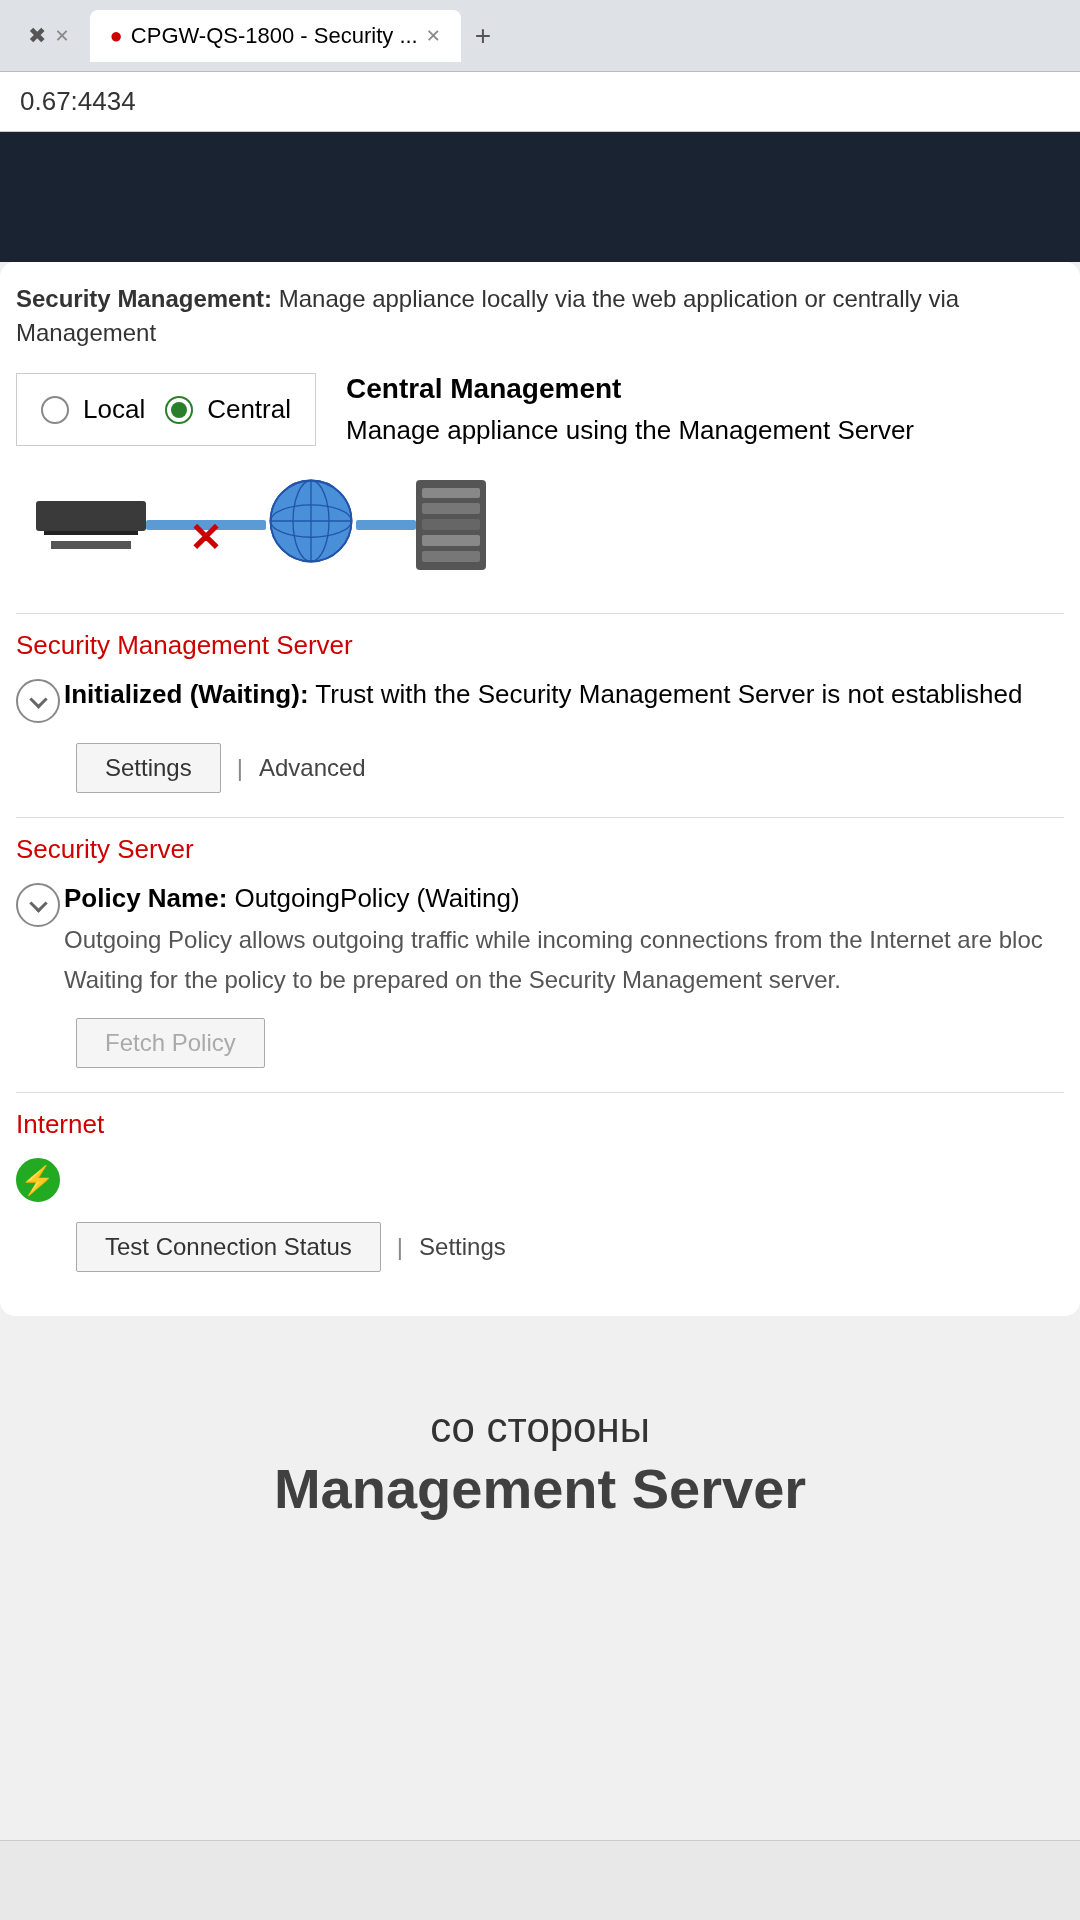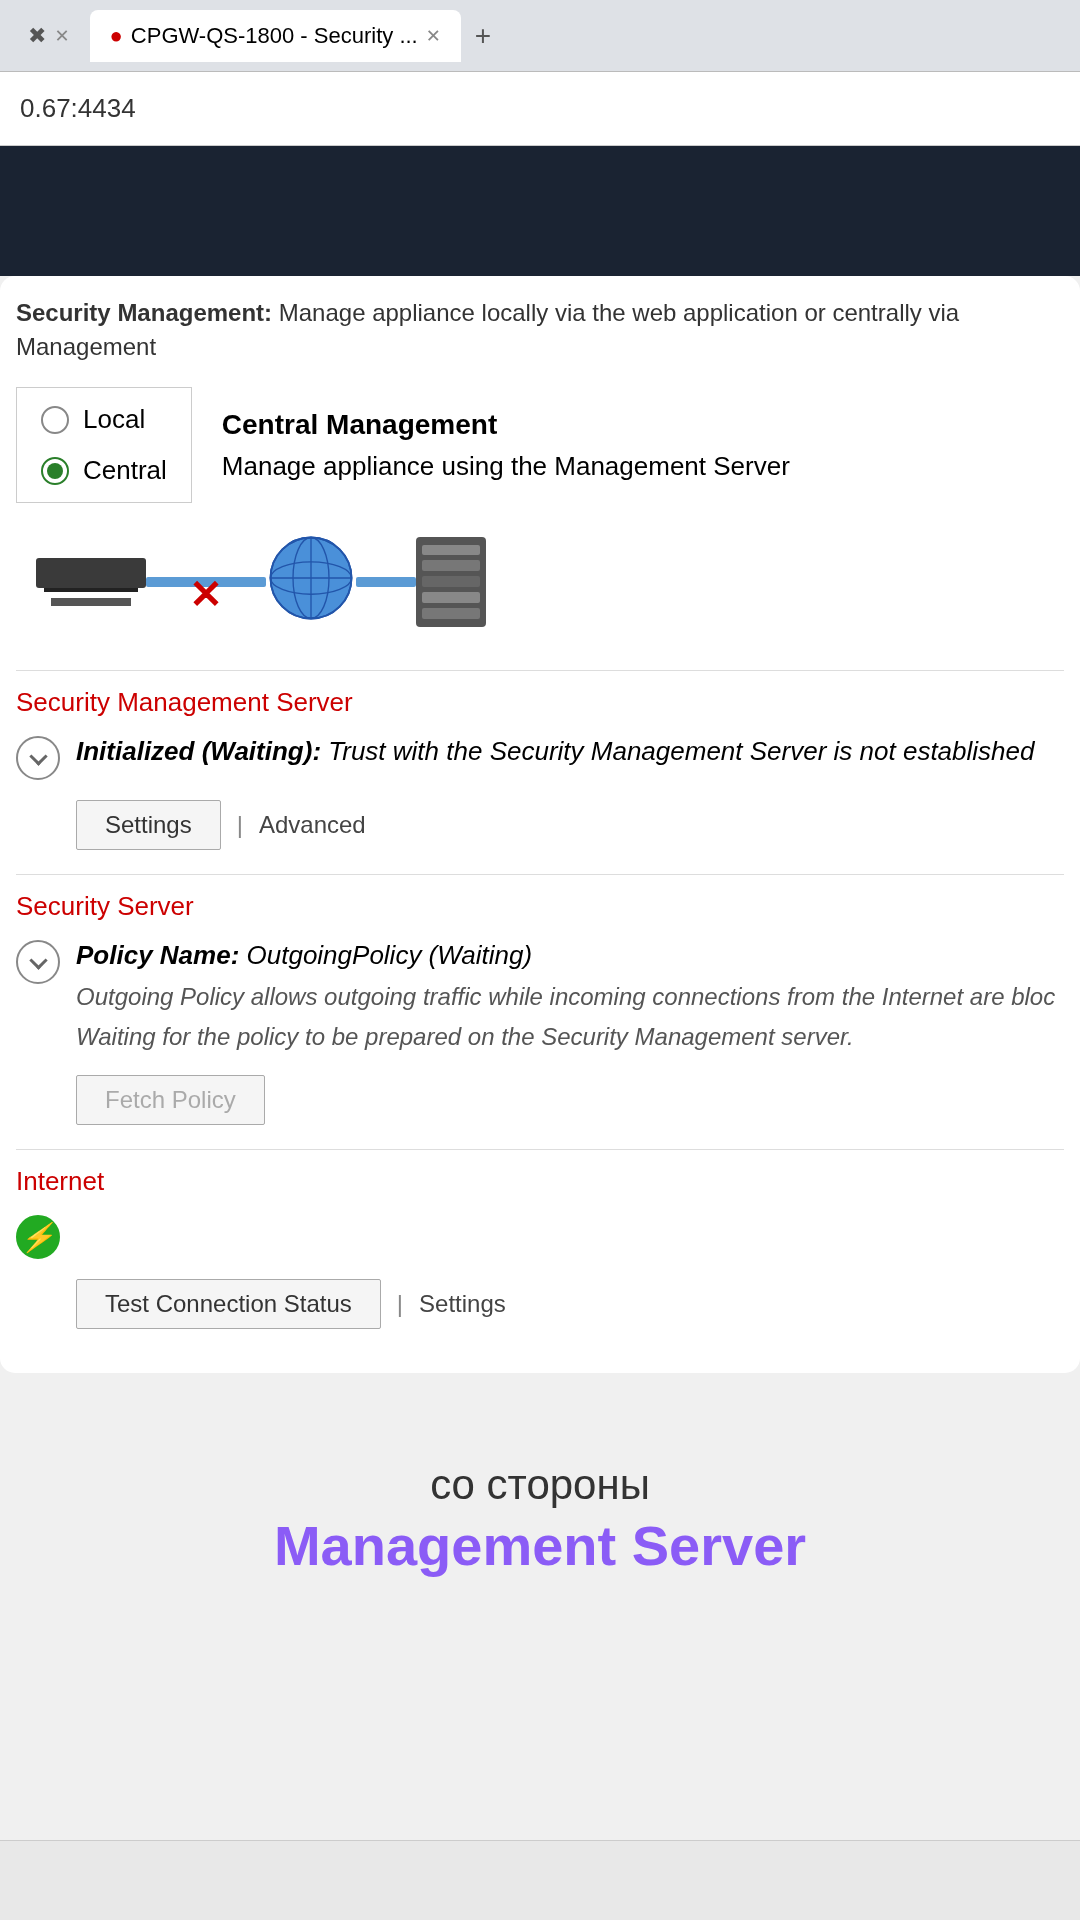--- a/index.html
+++ b/index.html
@@ -49,21 +49,21 @@
       align-items: center;
       justify-content: center;
       font-size: 28px;
       color: #555;
       cursor: pointer;
     }
 
     
     .address-bar {
       background: #fff;
-      height: 74px;
+      height: 60px;
       display: flex;
       align-items: center;
       padding: 16px 20px;
       font-size: 26px;
       color: #333;
       border-bottom: 1px solid #ccc;
     }
 
     
     .dark-header {
@@ -91,21 +91,21 @@
     }
 
     
     .radio-group {
       display: flex;
       gap: 0;
       margin-bottom: 20px;
     }
     .radio-column {
       display: flex;
-      flex-direction: column;
+      flex-direction: row;
       border: 1px solid #ccc;
       padding: 16px 24px;
       gap: 20px;
       background: #fff;
     }
     .radio-option {
       display: flex;
       align-items: center;
       gap: 14px;
       font-size: 26px;
@@ -184,23 +184,22 @@
       color: #cc0000;
       font-weight: normal;
       margin-bottom: 14px;
       border-bottom: none;
     }
 
     
     .status-row {
       display: flex;
       align-items: flex-start;
-      gap: 16px;
+      gap: 4px;
       margin-bottom: 20px;
-      font-style: italic;
     }
     .status-icon-circle {
       width: 44px;
       height: 44px;
       border-radius: 50%;
       border: 2px solid #888;
       display: flex;
       align-items: center;
       justify-content: center;
       flex-shrink: 0;
@@ -275,21 +274,21 @@
     }
     .overlay-text .small-text {
       font-size: 42px;
       color: #333;
       display: block;
       margin-top: 8px;
     }
     .overlay-text .big-text {
       font-size: 56px;
       font-weight: bold;
-      color: #8b5cf6;
+      color: #404040;
       display: block;
       margin-top: 4px;
     }
 
     
     .bottom-bar {
       position: fixed;
       bottom: 0;
       width: 1080px;
       height: 80px;

